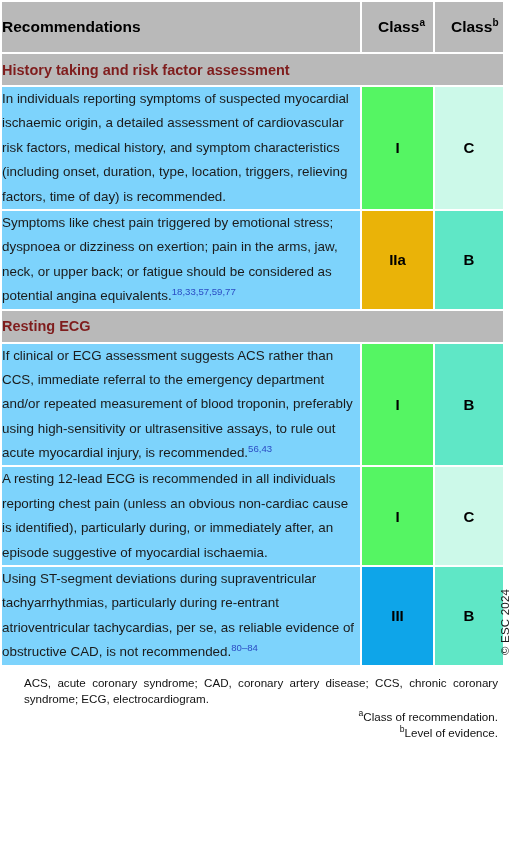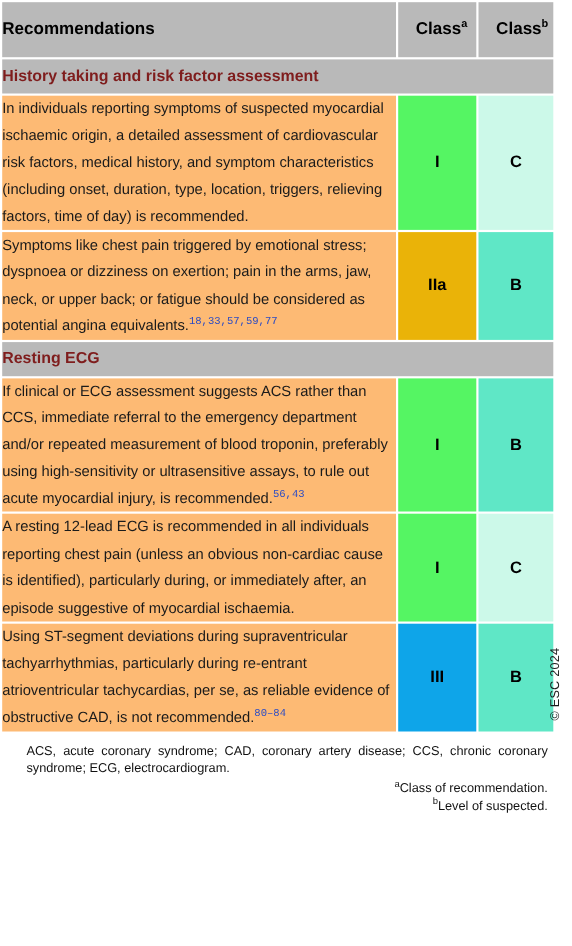--- a/index.html
+++ b/index.html
@@ -49,34 +49,33 @@
     color: #7f1d1d;
     font-weight: bold;
     font-size: 14.5px;
     height: 31px;
     padding: 0 0 0 14px;
     text-align: left;
   }
 
   
   .rec-cell {
-    background: #fdba74;
+    background: #7dd3fc;
     color: #1b1b1b;
     font-size: 13.4px;
     line-height: 1.82;
     padding: 9px 14px 9px 14px;
     vertical-align: top;
     text-align: left;
   }
   .rec-cell .cite {
     color: #2b4cc4;
     font-size: 9.6px;
     vertical-align: super;
     line-height: 0;
-    font-family: Liberation Mono, monospace;
   }
 
   
   .tag-cell {
     text-align: center;
     font-weight: bold;
     font-size: 15px;
     color: #000000;
   }
   .cls-I   { background: #55f563; }
@@ -180,16 +179,16 @@
       </tr>
 
     </tbody>
   </table>
 
   <div class="copyright">© ESC 2024</div>
 
   <div class="footnotes">
     <p class="abbrev">ACS, acute coronary syndrome; CAD, coronary artery disease; CCS, chronic coronary syndrome; ECG, electrocardiogram.</p>
     <p class="fn"><sup>a</sup><span>Class of recommendation.</span></p>
-    <p class="fn"><sup>b</sup><span>Level of suspected.</span></p>
+    <p class="fn"><sup>b</sup><span>Level of evidence.</span></p>
   </div>
 
 </div>
 
 </body></html>

